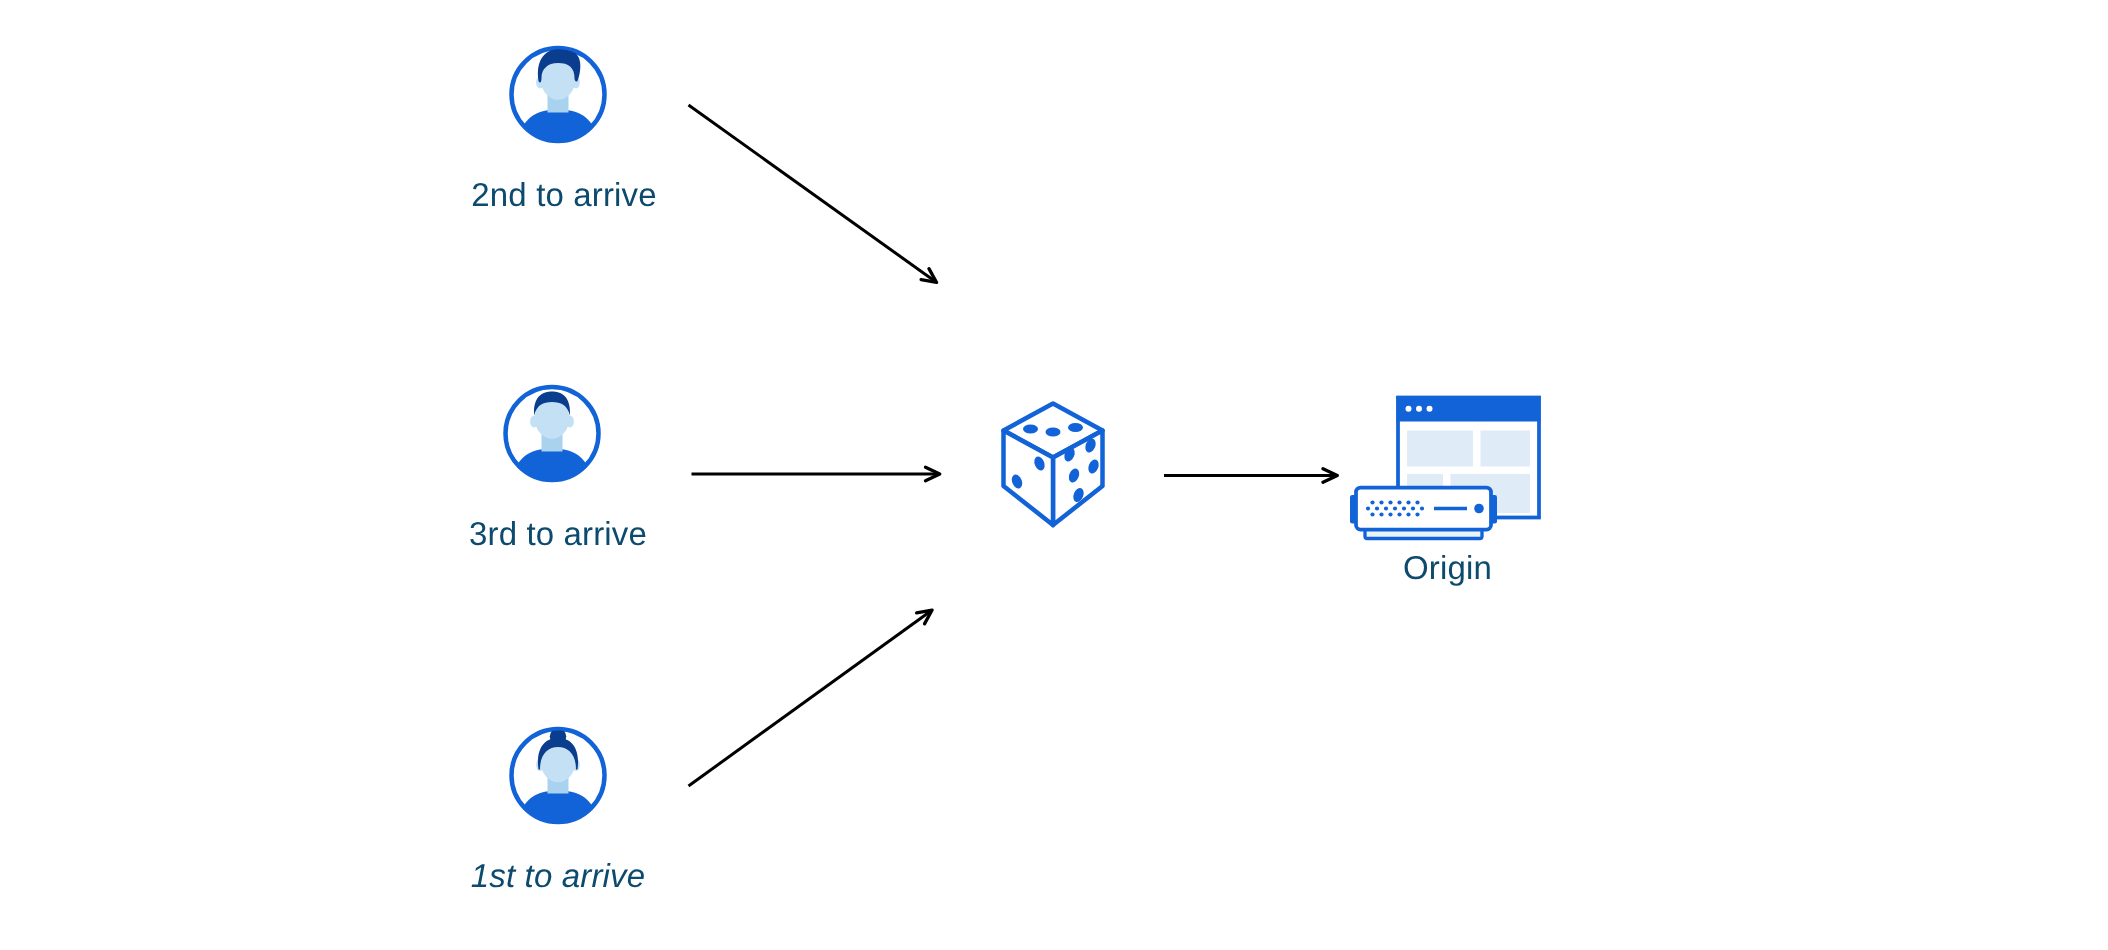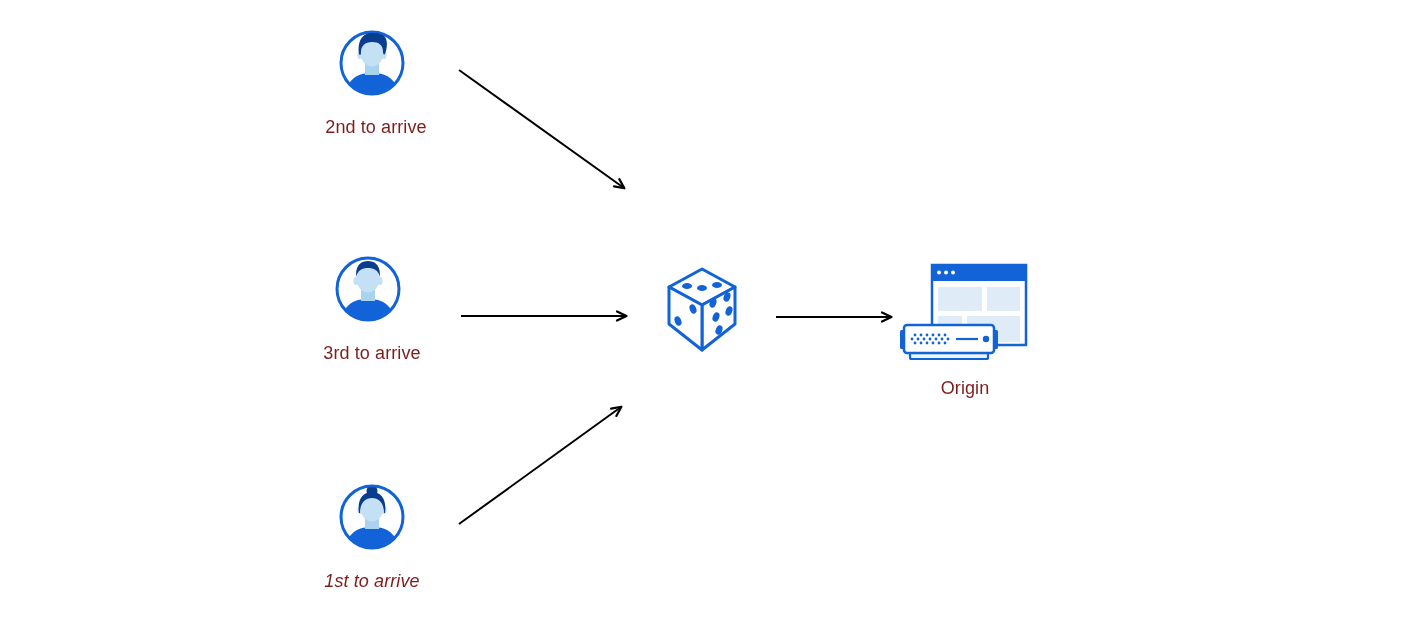--- a/index.html
+++ b/index.html
@@ -12,22 +12,22 @@
     background: #ffffff;
     overflow: hidden;
   }
   .node { position: absolute; }
   .node-icon { display: block; }
   .node-label {
     position: absolute;
     width: 220px;
     text-align: center;
     transform: translateX(-50%);
-    font-size: 18px;
-    color: #7f1d1d;
+    font-size: 22px;
+    color: #0c4a6e;
     letter-spacing: 0.1px;
     white-space: nowrap;
   }
   .edges-overlay {
     position: absolute;
     left: 0; top: 0;
     width: 1405px; height: 633px;
     pointer-events: none;
   }
 </style>
@@ -181,16 +181,16 @@
             <circle cx="23" cy="81" r="1.4"></circle>
             <circle cx="29" cy="81" r="1.4"></circle>
             <circle cx="35" cy="81" r="1.4"></circle>
             <circle cx="41" cy="81" r="1.4"></circle>
             <circle cx="47" cy="81" r="1.4"></circle>
         </g>
         <line x1="58" y1="77" x2="80" y2="77" stroke="#1263d8" stroke-width="2.2"></line>
         <circle cx="88" cy="77" r="3.2" fill="#1263d8"></circle>
       </g>
     </svg>
-    <div class="node-label" style="left:67px; top:116px;">Origin</div>
+    <div class="node-label" style="left:67px; top:104px;">Origin</div>
   </div>
 
 </div>
 
 </body></html>

